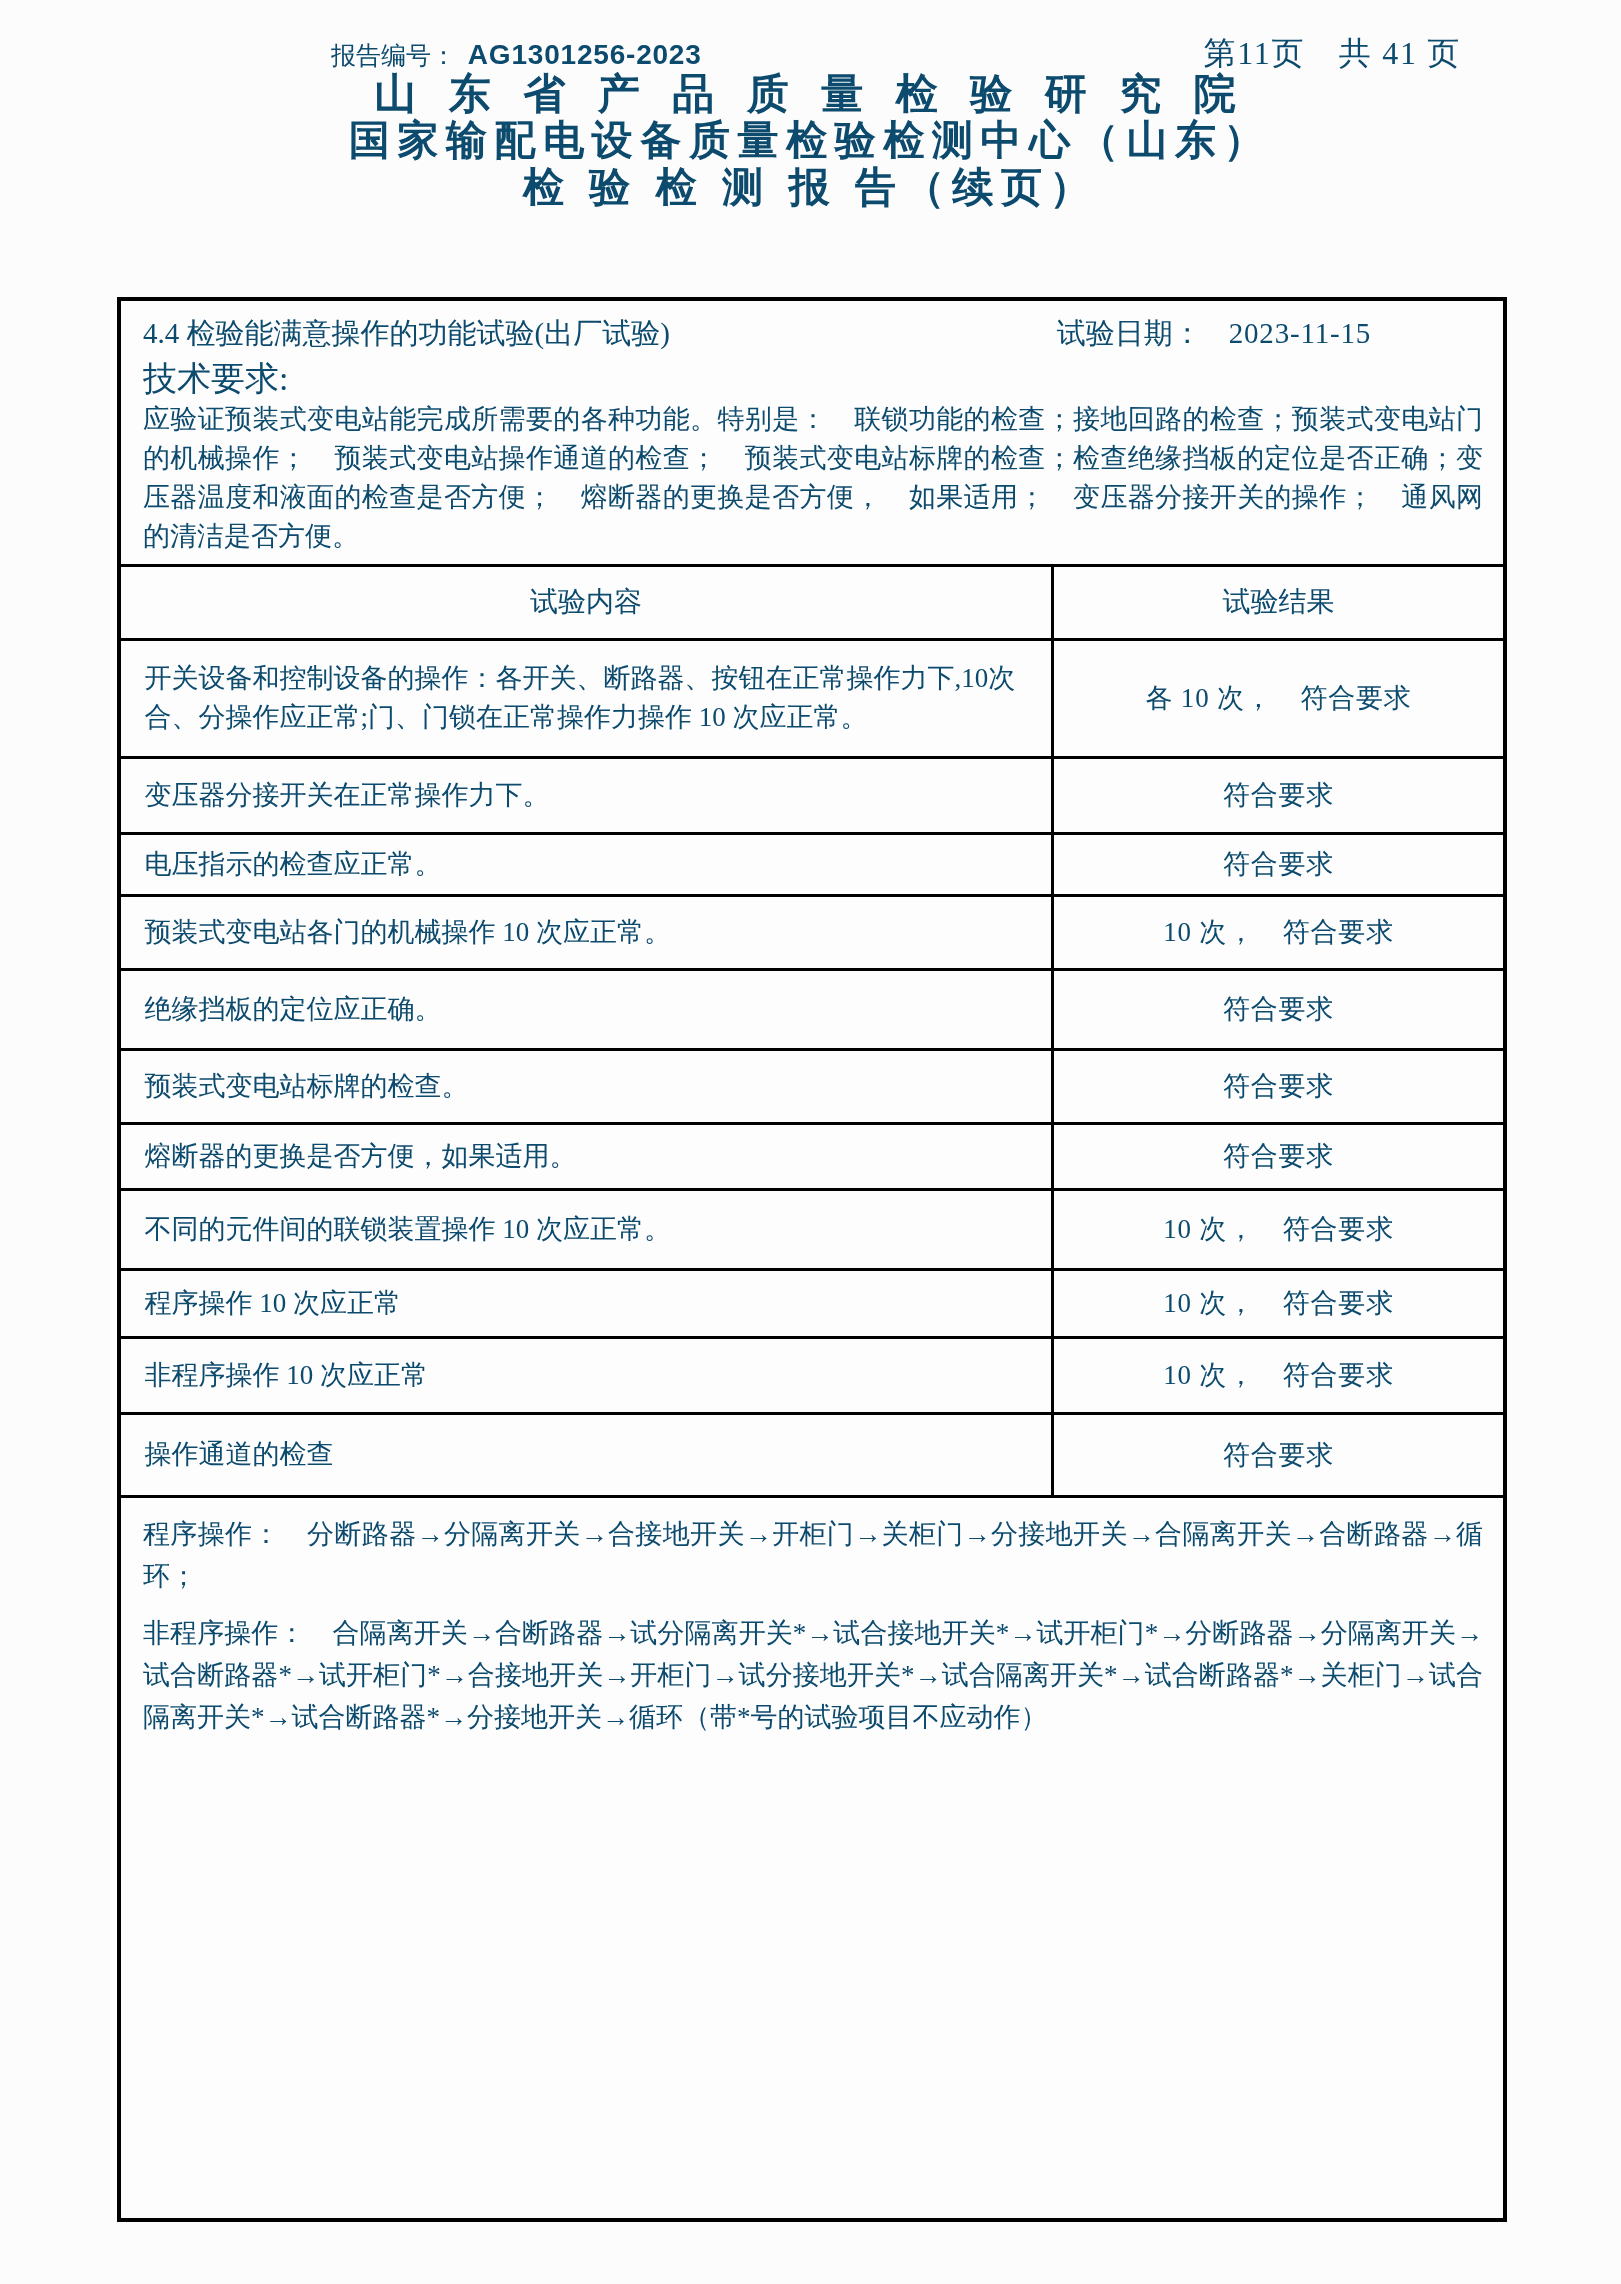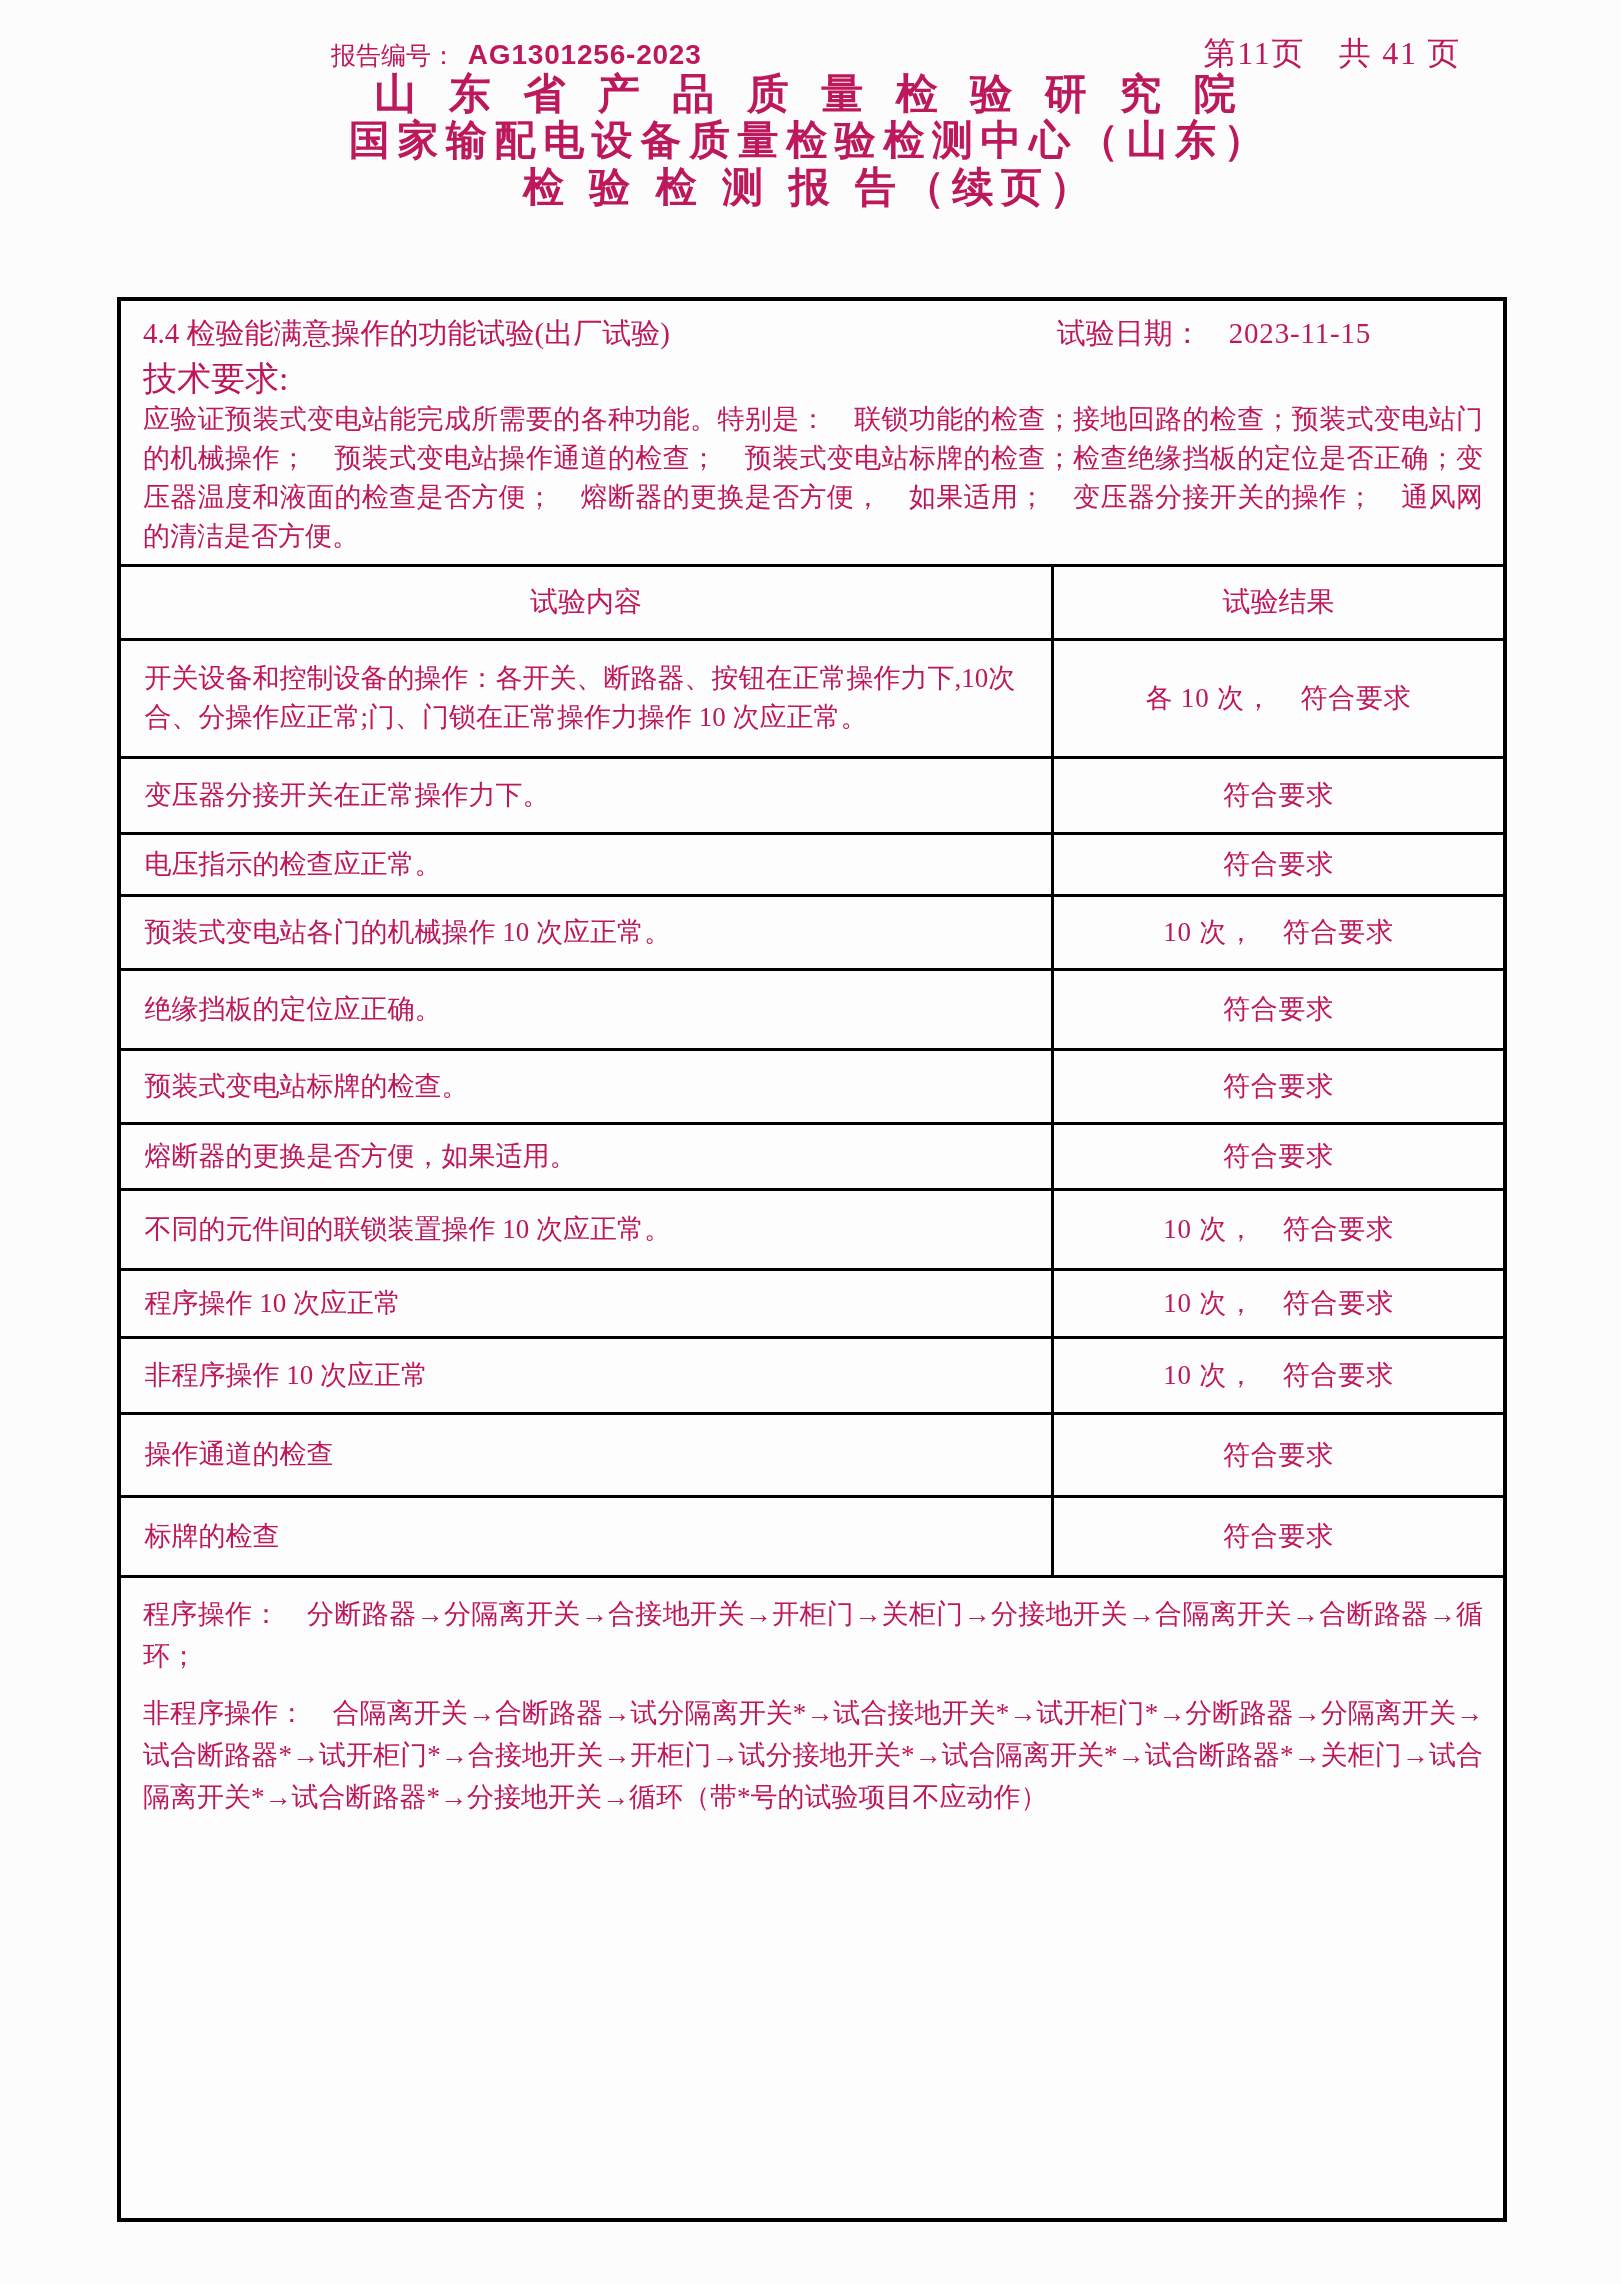--- a/index.html
+++ b/index.html
@@ -1,20 +1,20 @@
 <!DOCTYPE html>
 <html style="font-size:13.5px"><head>
 <meta charset="utf-8">
 <style>
   html,body{margin:0;padding:0;background:#e8e8e8;}
   .page{
     position:relative;
     width:1621px;height:2284px;
     background:#fcfcfc;
-    color:#be185d;
+    color:#0c4a6e;
     font-family:"Liberation Serif","DejaVu Serif",serif;
     overflow:hidden;
   }
   .top-header{
     position:absolute;top:32px;left:331px;right:160px;
     display:flex;justify-content:space-between;align-items:baseline;
     font-size:25px;
   }
   .report-no-wrap{display:flex;align-items:baseline;}
   .report-no-value{
@@ -161,24 +161,20 @@
             <td class="cell-result">10 次，　符合要求</td>
           </tr>
           <tr style="height: 76px;">
             <td class="cell-content">非程序操作 10 次应正常</td>
             <td class="cell-result">10 次，　符合要求</td>
           </tr>
           <tr style="height: 83px;">
             <td class="cell-content">操作通道的检查</td>
             <td class="cell-result">符合要求</td>
           </tr>
-          <tr style="height: 80px;">
-            <td class="cell-content">标牌的检查</td>
-            <td class="cell-result">符合要求</td>
-          </tr>
         </tbody>
     </table>
 
     <p class="footer-seq">程序操作：　分断路器→分隔离开关→合接地开关→开柜门→关柜门→分接地开关→合隔离开关→合断路器→循环；</p>
     <p class="footer-seq">非程序操作：　合隔离开关→合断路器→试分隔离开关*→试合接地开关*→试开柜门*→分断路器→分隔离开关→试合断路器*→试开柜门*→合接地开关→开柜门→试分接地开关*→试合隔离开关*→试合断路器*→关柜门→试合隔离开关*→试合断路器*→分接地开关→循环（带*号的试验项目不应动作）</p>
 
   </div>
 </div>
 
 

